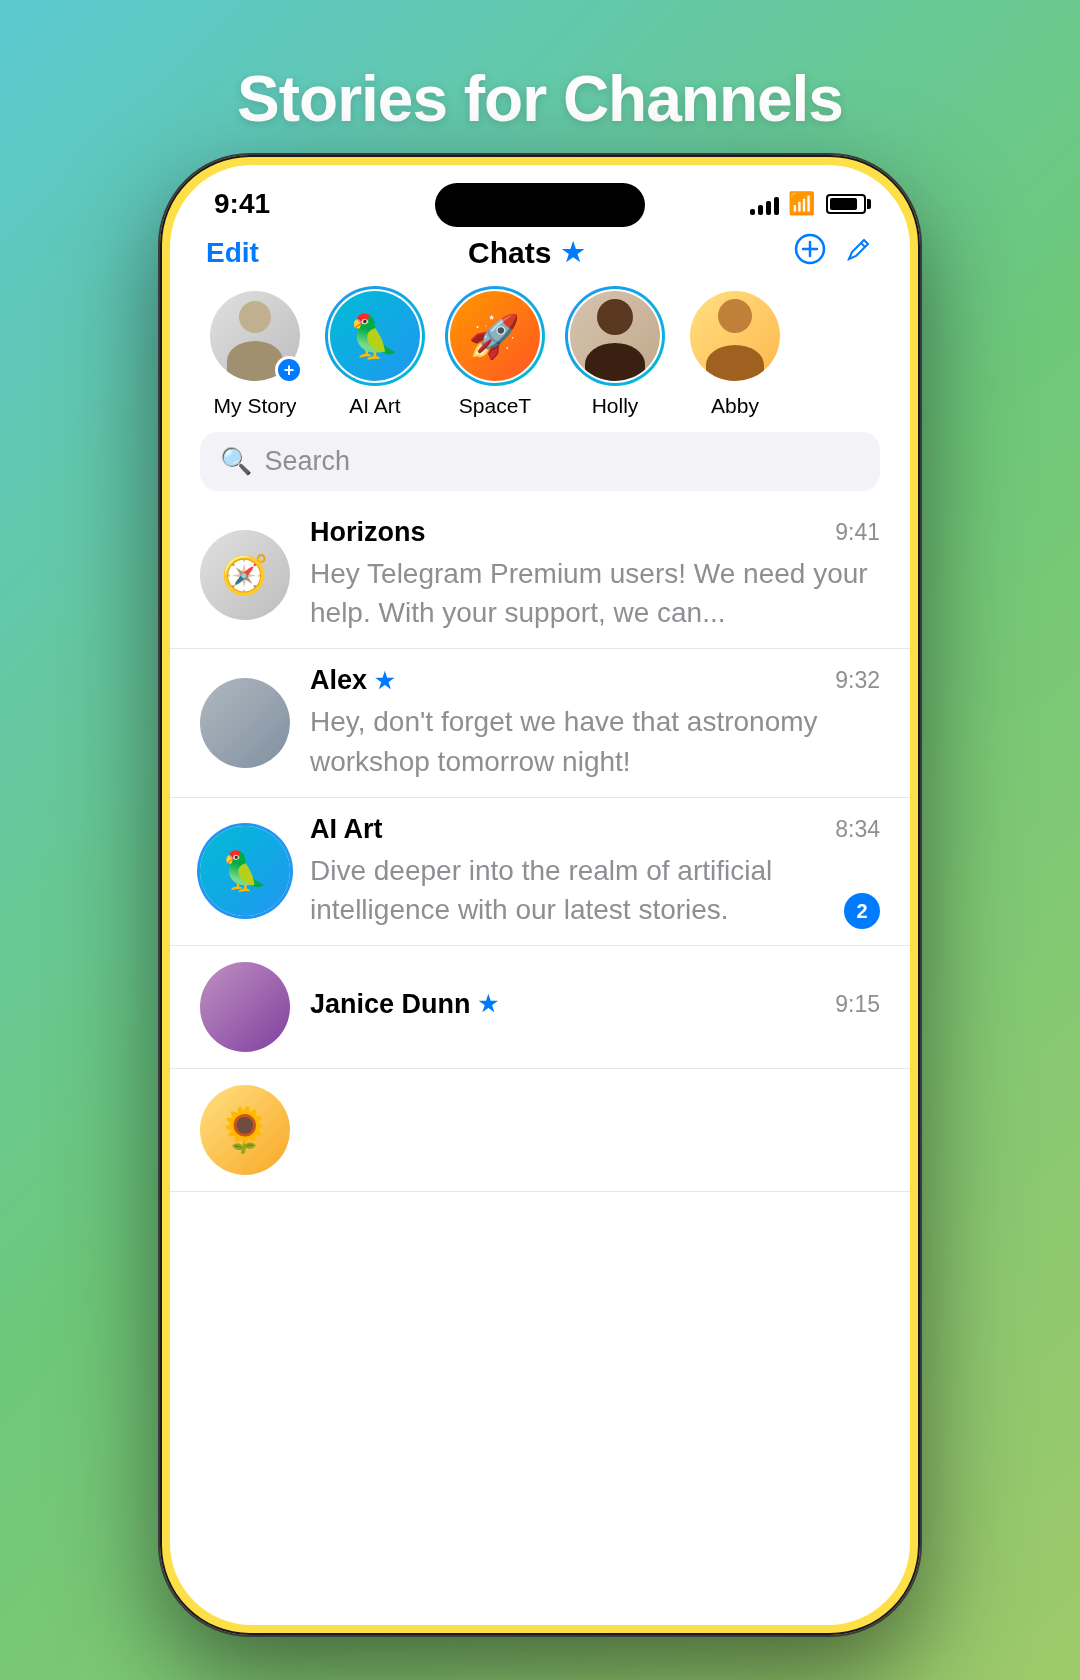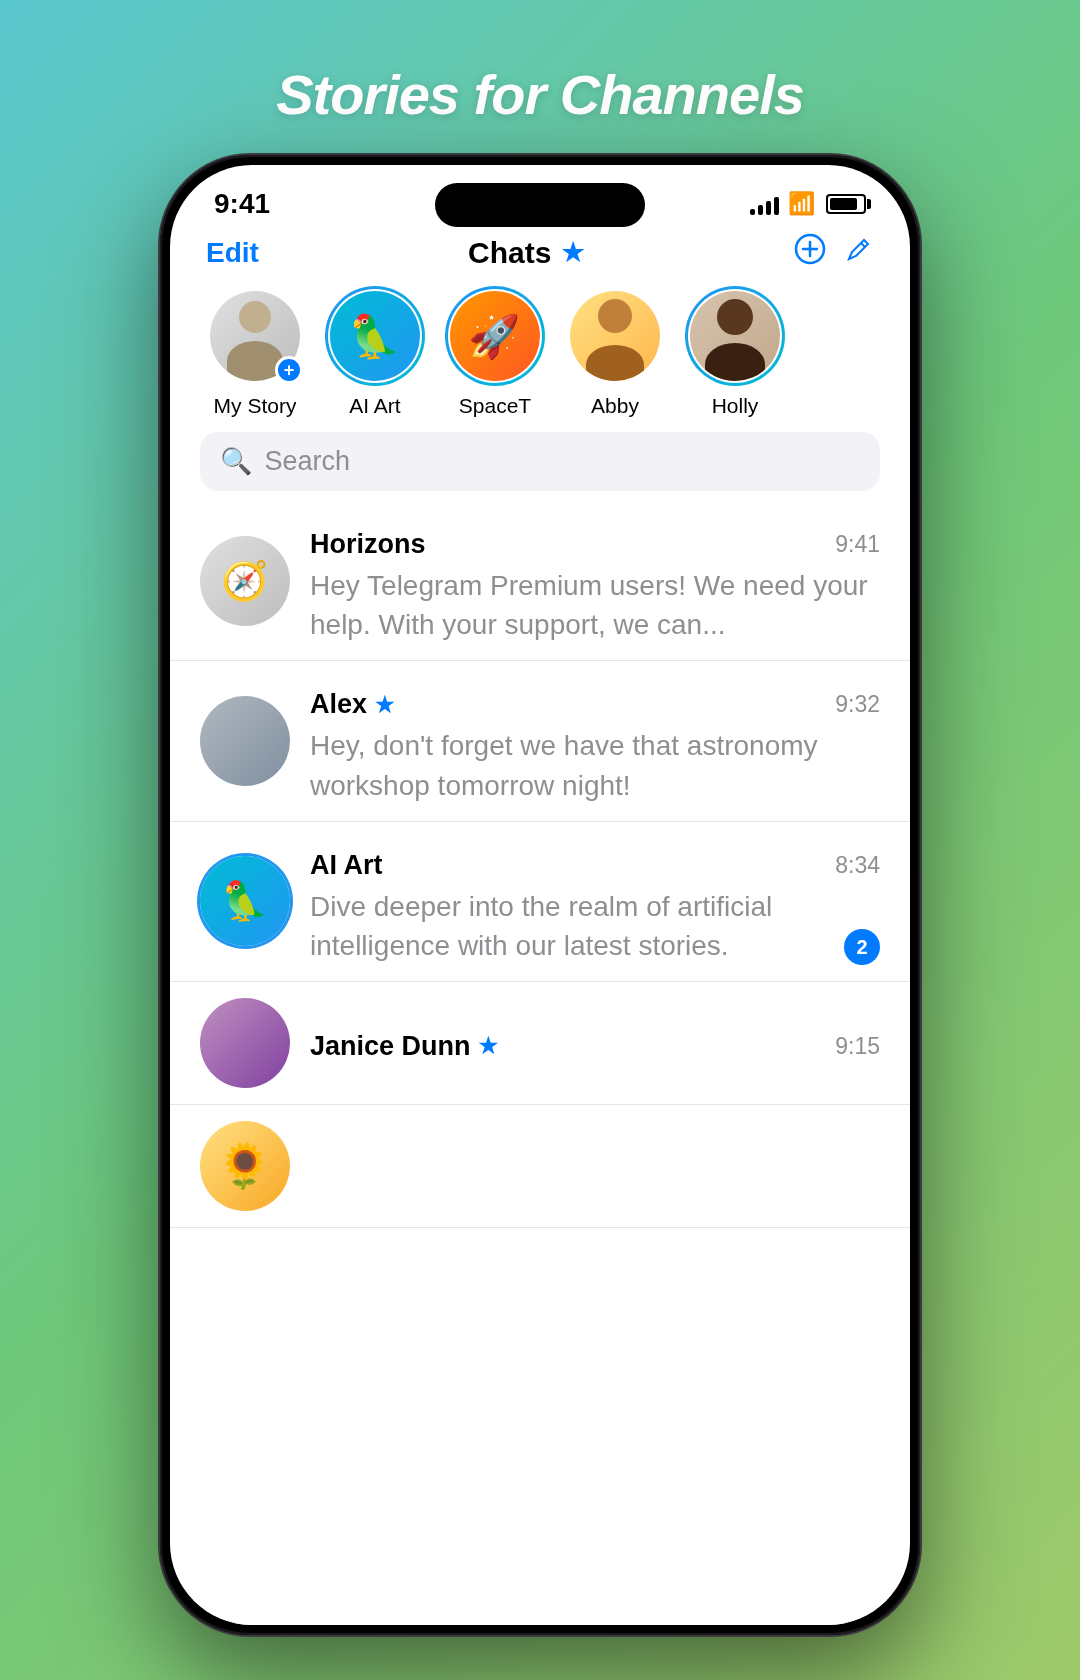--- a/index.html
+++ b/index.html
@@ -14,41 +14,40 @@
       align-items: center;
       justify-content: center;
     }
 
     .page-title {
       position: absolute;
       top: 62px;
       left: 50%;
       transform: translateX(-50%);
       color: white;
-      font-size: 56px;
+      font-size: 64px;
       font-weight: 800;
       white-space: nowrap;
       text-shadow: 0 2px 8px rgba(0,0,0,0.15);
       letter-spacing: -1px;
-      font-style: italic;
     }
 
     .phone-wrapper {
       position: absolute;
       top: 155px;
       left: 50%;
       transform: translateX(-50%);
       width: 760px;
       height: 1480px;
     }
 
     .phone-outer {
       width: 100%;
       height: 100%;
-      background: #000000;
+      background: #fde047;
       border-radius: 90px;
       padding: 10px;
       box-shadow:
         0 0 0 2px #3a3a3e,
         0 40px 100px rgba(0,0,0,0.5),
         inset 0 0 0 2px #1a1a1e;
     }
 
     .phone-inner {
       width: 100%;
@@ -444,21 +443,20 @@
     .chat-content {
       flex: 1;
       min-width: 0;
     }
 
     .chat-header {
       display: flex;
       align-items: center;
       justify-content: space-between;
       margin-bottom: 6px;
-      margin-top: 12px;
     }
 
     .chat-name {
       font-size: 27px;
       font-weight: 700;
       color: #000;
       display: flex;
       align-items: center;
       gap: 8px;
     }
@@ -622,34 +620,34 @@
           <div class="story-avatar-wrap">
             <div class="story-ring unread">
               <div class="story-avatar avatar-spacet">🚀</div>
             </div>
           </div>
           <span class="story-label">SpaceT</span>
         </div>
 
         <div class="story-item">
           <div class="story-avatar-wrap">
+            <div class="story-ring unread">
+              <div class="story-avatar avatar-holly"></div>
+            </div>
+          </div>
+          <span class="story-label">Holly</span>
+        </div>
+
+        <div class="story-item">
+          <div class="story-avatar-wrap">
             <div class="story-ring no-ring">
               <div class="story-avatar avatar-abby"></div>
             </div>
           </div>
           <span class="story-label">Abby</span>
-        </div>
-
-        <div class="story-item">
-          <div class="story-avatar-wrap">
-            <div class="story-ring unread">
-              <div class="story-avatar avatar-holly"></div>
-            </div>
-          </div>
-          <span class="story-label">Holly</span>
         </div>
 
       </div>
 
       <div class="search-bar-wrap">
         <div class="search-bar">
           <span class="search-icon-sym">🔍</span>
           <span class="search-text">Search</span>
         </div>
       </div>

